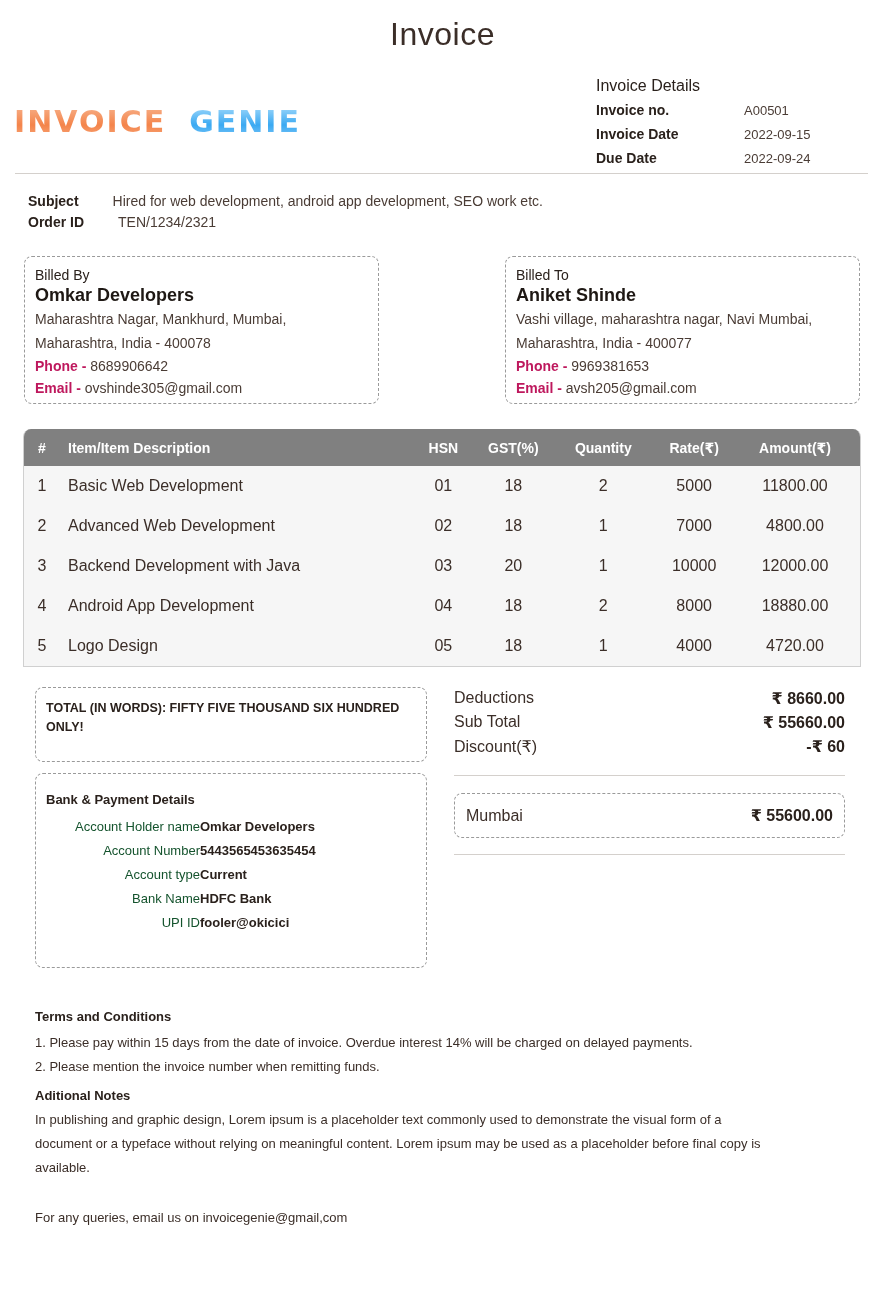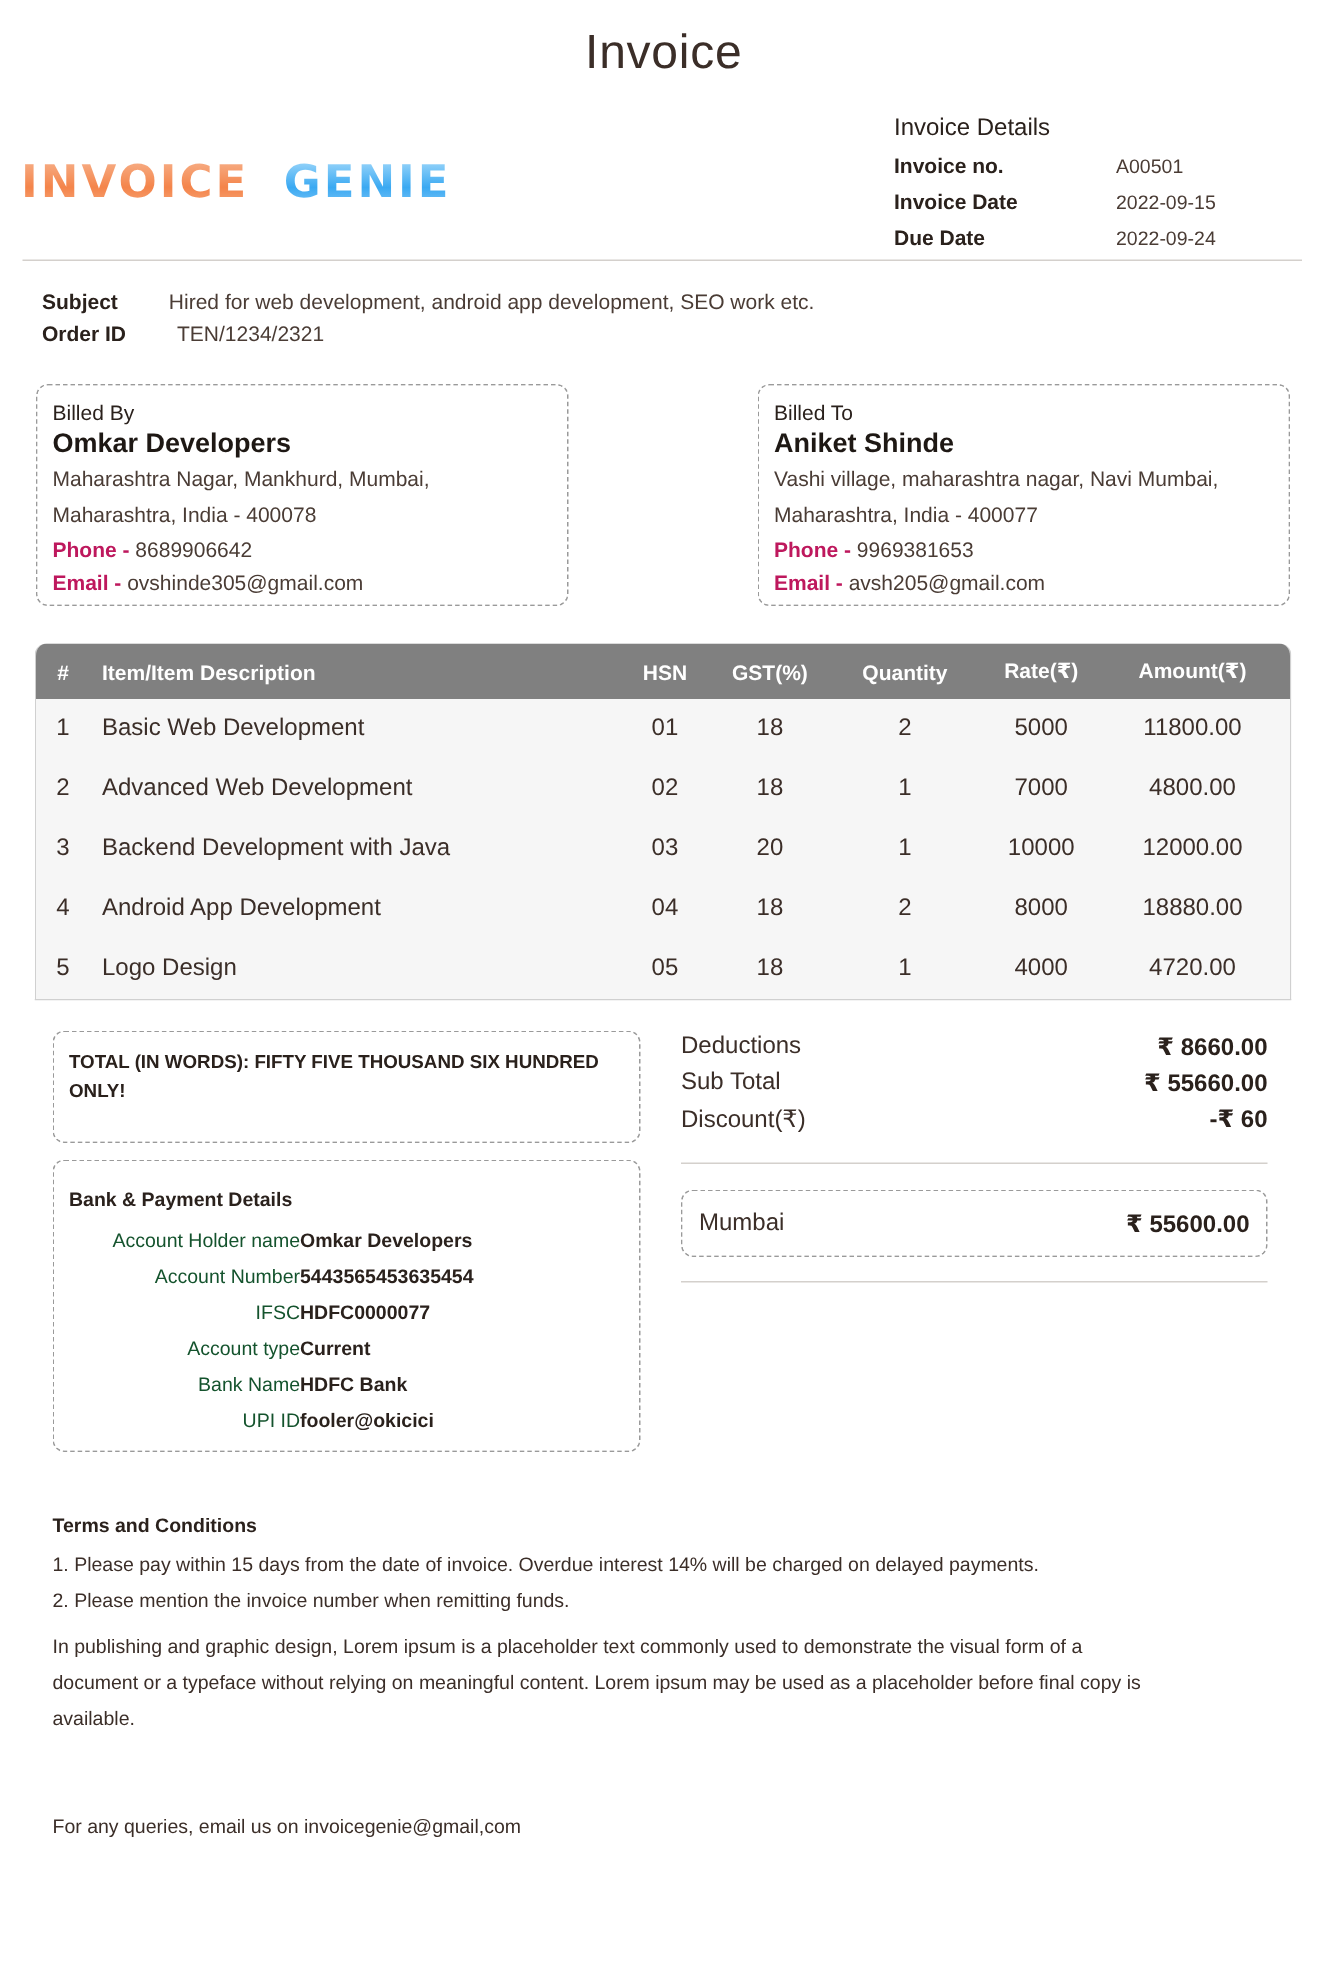--- a/index.html
+++ b/index.html
@@ -195,24 +195,20 @@
   <div class="bh">Bank &amp; Payment Details</div>
   <div class="row">
       <span class="k">Account Holder name</span>
       <span class="v">Omkar Developers</span>
     </div>
   <div class="row">
       <span class="k">Account Number</span>
       <span class="v">5443565453635454</span>
     </div>
   <div class="row">
-      <span class="k">IFSC</span>
-      <span class="v">HDFC0000077</span>
-    </div>
-  <div class="row">
       <span class="k">Account type</span>
       <span class="v">Current</span>
     </div>
   <div class="row">
       <span class="k">Bank Name</span>
       <span class="v">HDFC Bank</span>
     </div>
   <div class="row">
       <span class="k">UPI ID</span>
       <span class="v">fooler@okicici</span>
@@ -240,16 +236,17 @@
   <div class="sep2"></div>
 </div>
 
 <div class="terms">
   <div class="h">Terms and Conditions</div>
   <div class="p">1. Please pay within 15 days from the date of invoice. Overdue interest 14% will be charged on delayed payments.</div>
   <div class="p">2. Please mention the invoice number when remitting funds.</div>
 </div>
 
 <div class="notes">
+  <div class="h">Aditional Notes</div>
   <div class="p">In publishing and graphic design, Lorem ipsum is a placeholder text commonly used to demonstrate the visual form of a document or a typeface without relying on meaningful content. Lorem ipsum may be used as a placeholder before final copy is available.</div>
 </div>
 
 <div class="contact">For any queries, email us on invoicegenie@gmail,com</div>
 
 </body></html>

